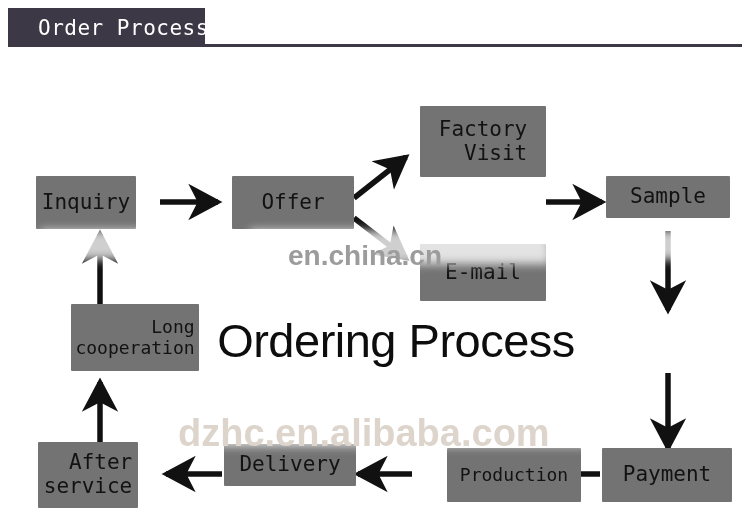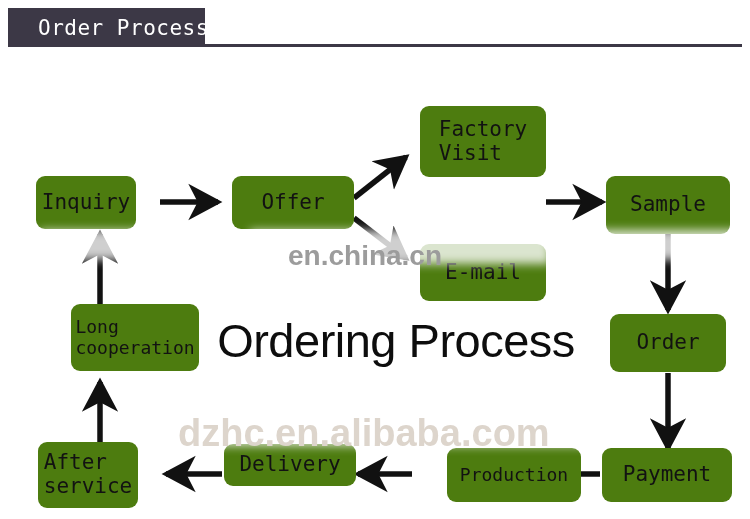--- a/index.html
+++ b/index.html
@@ -51,30 +51,30 @@
   #canvas {
     position: absolute;
     left: 0;
     top: 52px;
     width: 750px;
     height: 467px;
   }
 
   .node {
     position: absolute;
-    background: #4d7c0f;
-    border-radius: 9px;
+    background: #737373;
+    border-radius: 1px;
     color: #121212;
     font-family: "DejaVu Sans Mono", monospace;
     font-size: 21px;
     line-height: 1.12;
     display: flex;
     align-items: center;
     justify-content: center;
-    text-align: left;
+    text-align: right;
     box-sizing: border-box;
     z-index: 3;
     white-space: pre-line;
   }
   .node.small { font-size: 18px; margin-left: 33px; }
 
   
   #arrows {
     position: absolute;
     left: 0;
@@ -183,23 +183,22 @@
 
     <div class="node" style="left:36px;  top:124px; width:100px; height:53px;">Inquiry</div>
 
     <div class="node" style="left:232px; top:124px; width:122px; height:53px;">Offer</div>
 
     <div class="node" style="left:420px; top:54px;  width:126px; height:71px;">Factory
 Visit</div>
 
     <div class="node" style="left:420px; top:192px; width:126px; height:57px;">E-mail</div>
 
-    <div class="node" style="left:606px; top:124px; width:124px; height:58px;">Sample</div>
-
-    <div class="node" style="left:610px; top:262px; width:116px; height:58px;">Order</div>
+    <div class="node" style="left:606px; top:124px; width:124px; height:42px;">Sample</div>
+
 
     <div class="node" style="left:602px; top:396px; width:130px; height:54px;">Payment</div>
 
     <div class="node small" style="left:414px; top:396px; width:134px; height:54px;">Production</div>
 
     <div class="node" style="left:224px; top:392px; width:132px; height:42px;">Delivery</div>
 
     <div class="node" style="left:38px;  top:390px; width:100px; height:66px;">After
 service</div>
 

